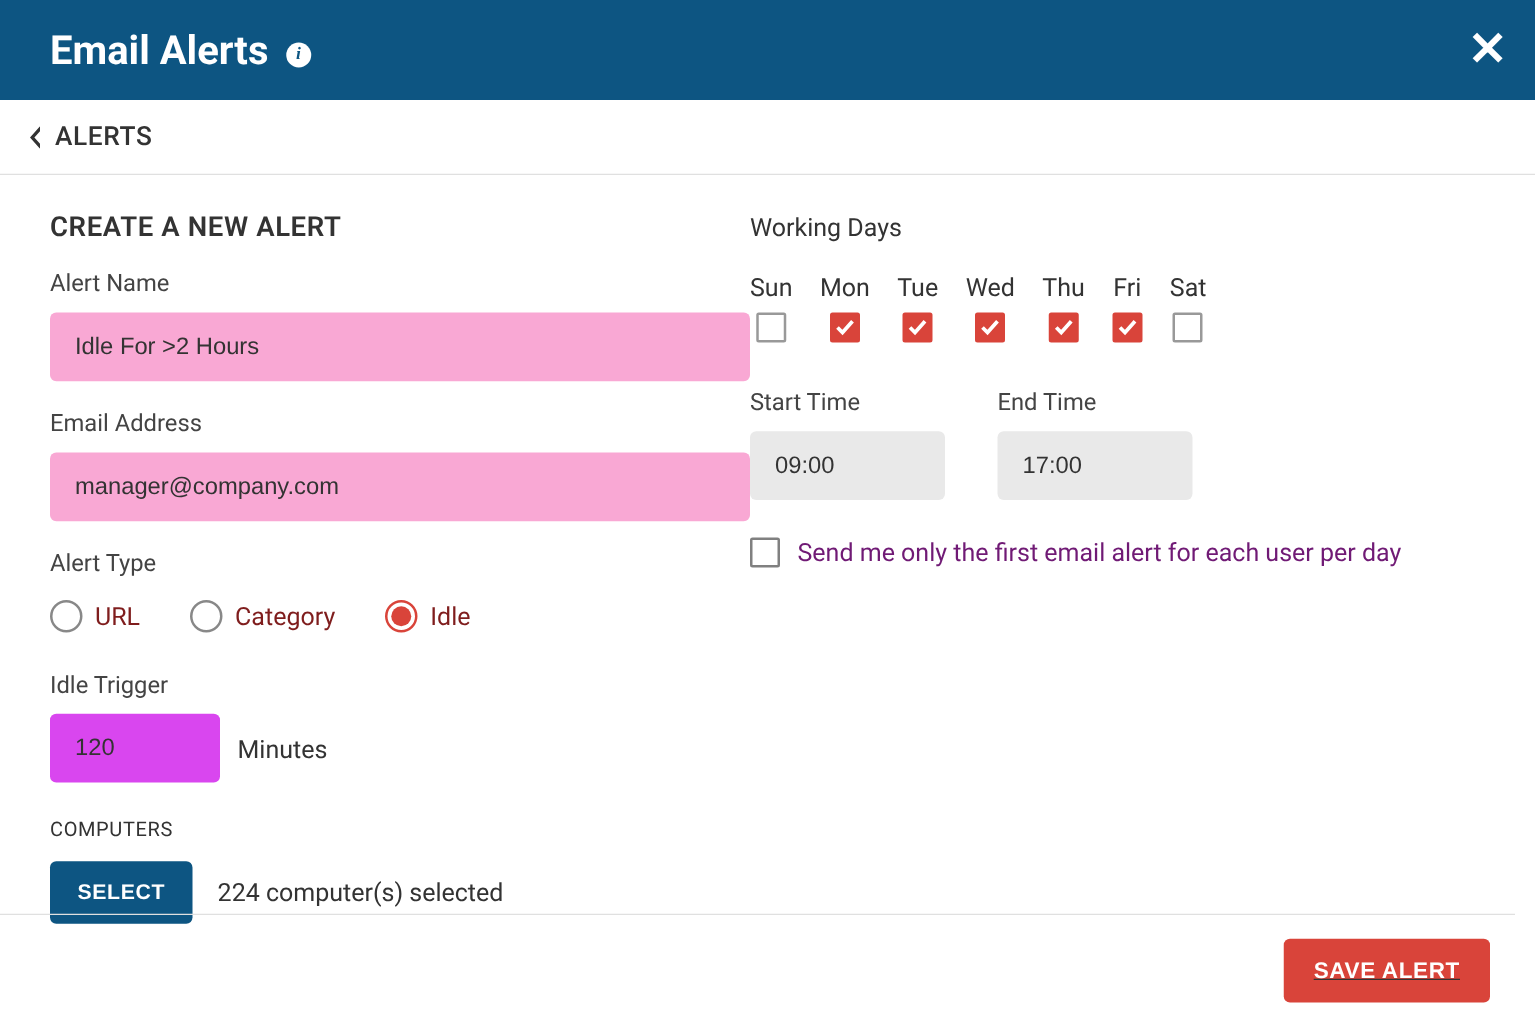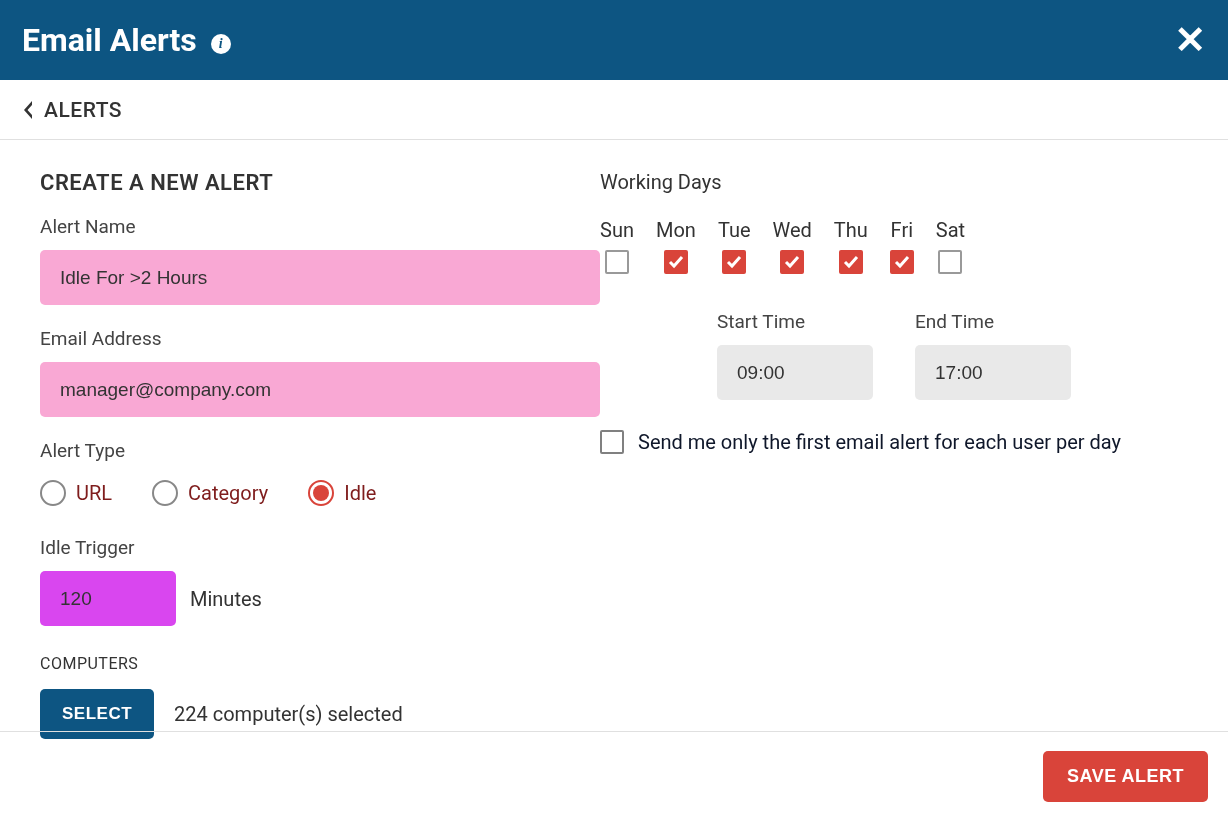--- a/index.html
+++ b/index.html
@@ -26,20 +26,21 @@
     }
     .header-left {
       display: flex;
       align-items: center;
       gap: 14px;
     }
     .header-title {
       color: #fff;
       font-size: 32px;
       font-weight: 700;
+      margin-left: 18px;
     }
     .info-icon {
       width: 20px;
       height: 20px;
       border-radius: 50%;
       background: #fff;
       color: #0d5582;
       display: inline-flex;
       align-items: center;
       justify-content: center;
@@ -251,21 +252,20 @@
       display: block;
     }
     .day-check svg {
       display: none;
     }
     
     .time-row {
       display: flex;
       gap: 42px;
       margin-bottom: 30px;
-      justify-content: center;
     }
     .time-col {
       display: flex;
       flex-direction: column;
     }
     .time-label {
       font-size: 19px;
       color: #444;
       margin-bottom: 12px;
     }
@@ -278,34 +278,35 @@
     .plain-check {
       width: 24px;
       height: 24px;
       border: 2px solid #808080;
       border-radius: 2px;
       cursor: pointer;
       flex-shrink: 0;
     }
     .first-only-label {
       font-size: 20px;
-      color: #0f172a;
+      color: #701a75;
     }
     
     .footer {
       position: absolute;
       bottom: 0;
       left: 0;
-      right: 0;
+      right: 16px;
       border-top: 1px solid #e0e0e0;
       height: 90px;
       display: flex;
       align-items: center;
       justify-content: flex-end;
       padding: 0 20px;
+      text-decoration: underline;
     }
     .save-btn {
       background: #d9443a;
       border: none;
       border-radius: 5px;
       color: #fff;
       font-size: 18px;
       font-weight: 600;
       letter-spacing: 0.5px;
       padding: 15px 24px;

